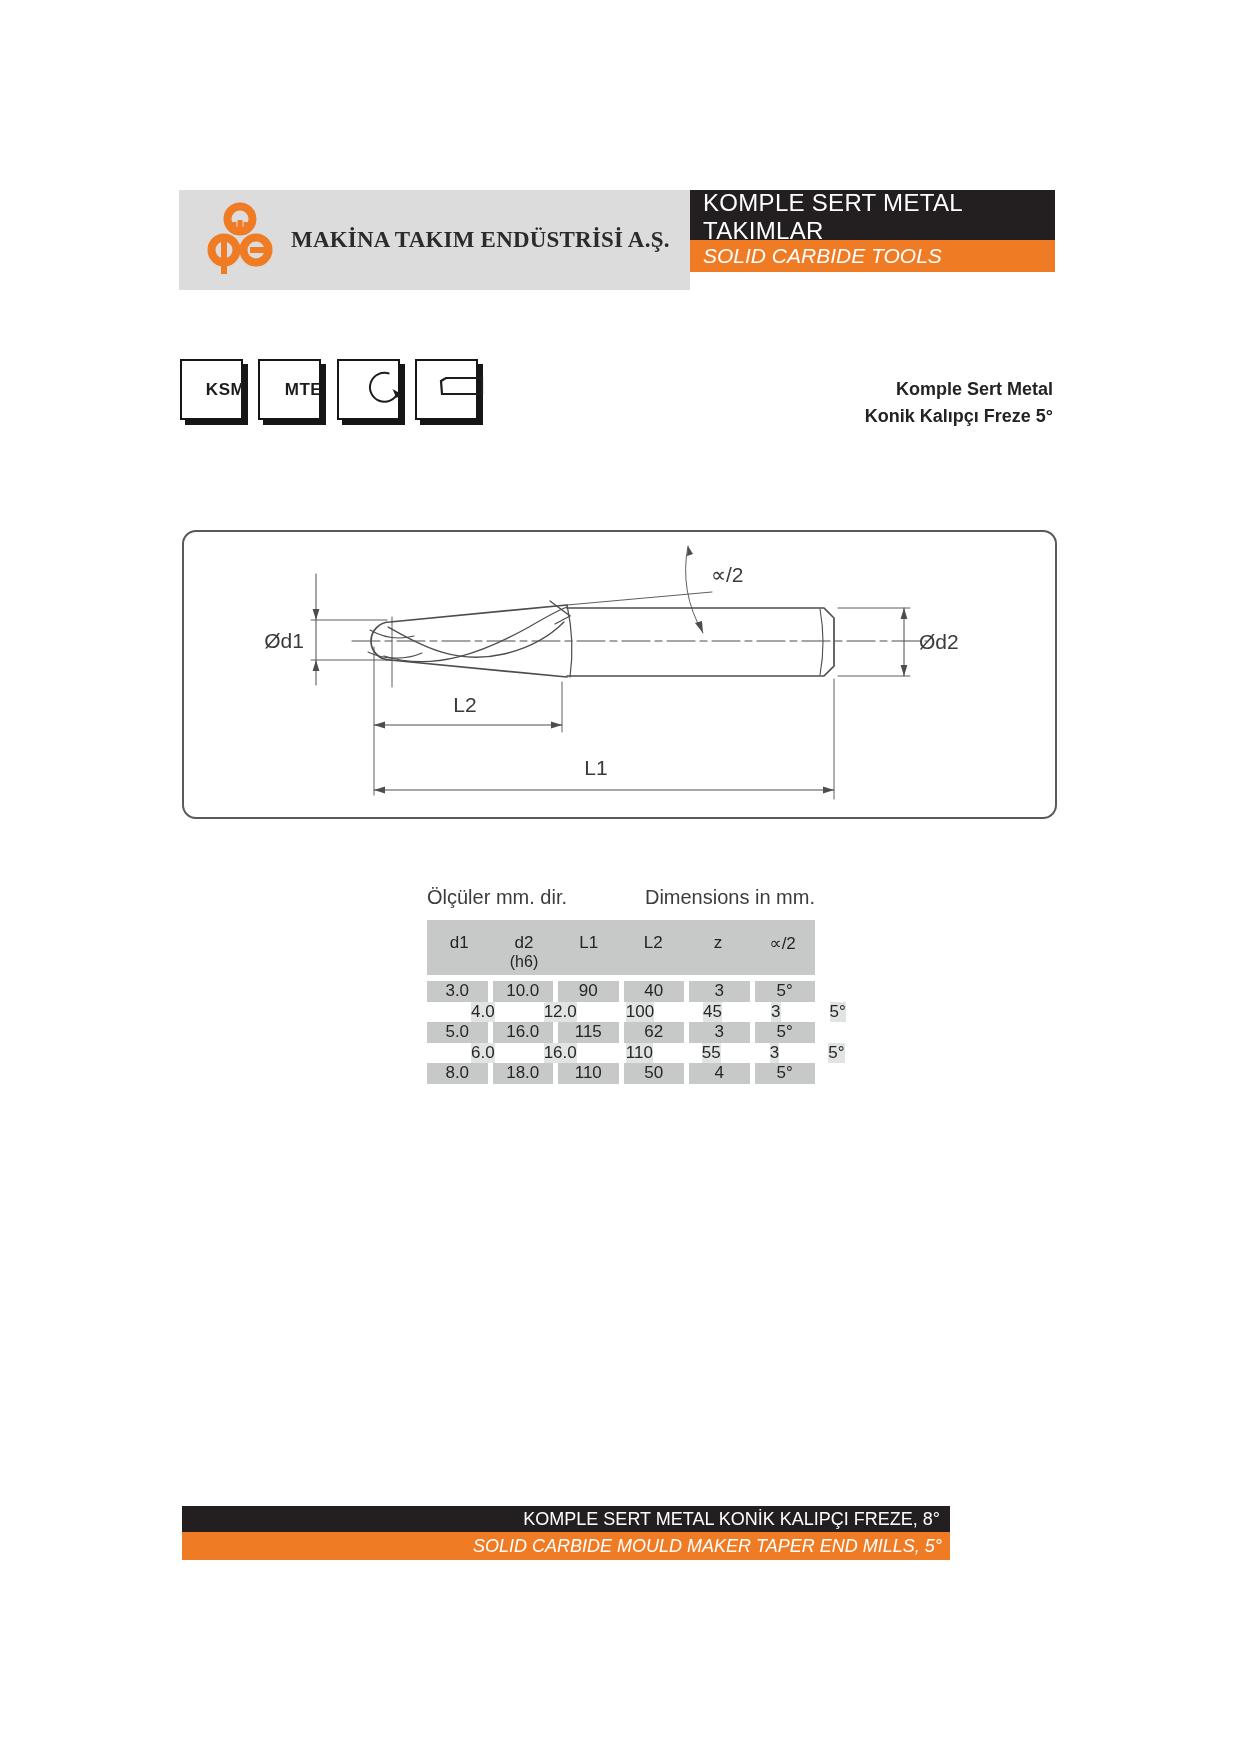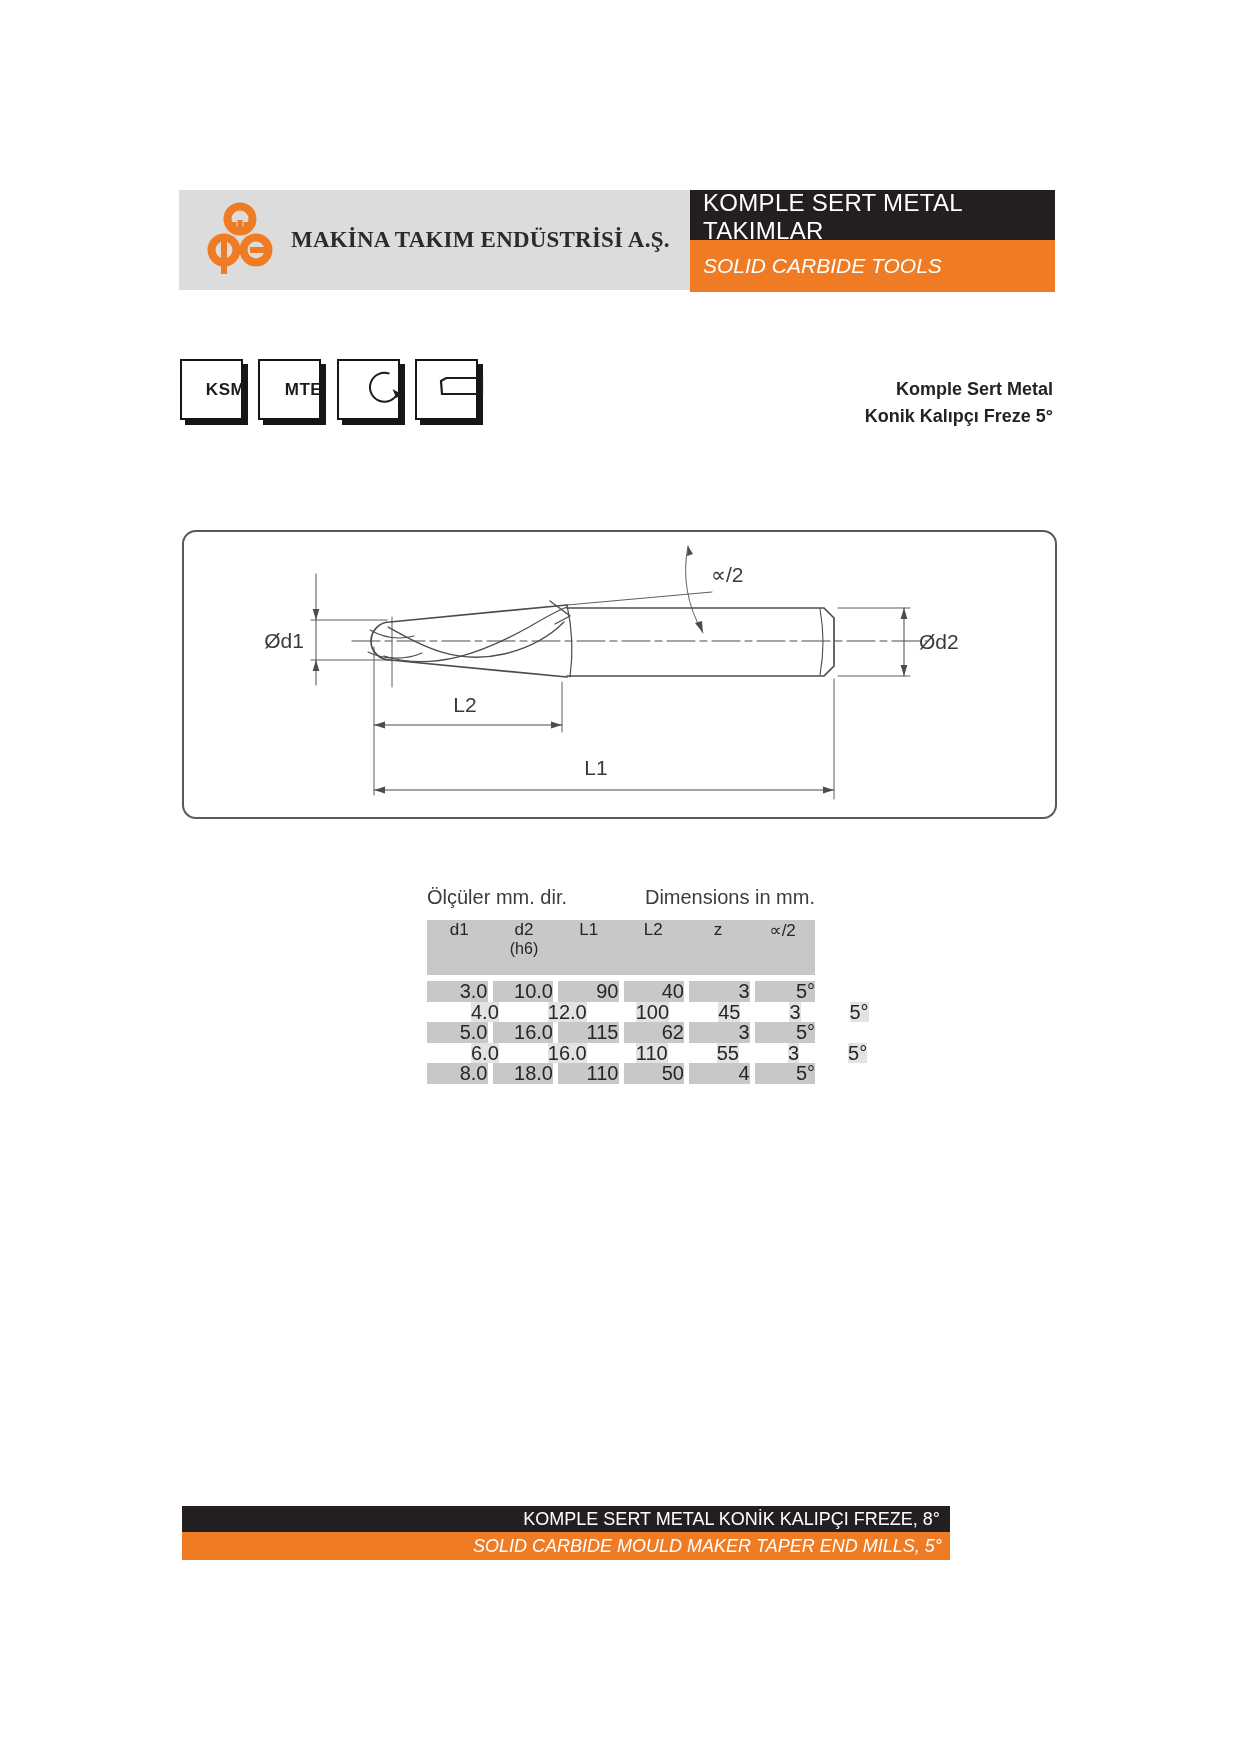--- a/index.html
+++ b/index.html
@@ -8,21 +8,21 @@
 
   
   .brand-panel{position:absolute;left:179px;top:190px;width:511px;height:100px;
                background:#DBDCDB;display:flex;align-items:center;box-sizing:border-box;
                padding-left:24px;gap:14px;}
   .company{font-family:"Liberation Serif", serif;font-weight:bold;font-size:23px;
            color:#2E2A2B;letter-spacing:.2px;white-space:nowrap;}
   .banner-black{position:absolute;left:690px;top:190px;width:365px;height:54px;
                 background:#231F20;color:#fff;display:flex;align-items:center;
                 padding-left:13px;box-sizing:border-box;font-size:24px;letter-spacing:.3px;}
-  .banner-orange{position:absolute;left:690px;top:240px;width:365px;height:52px;
+  .banner-orange{position:absolute;left:690px;top:240px;width:365px;height:32px;
                  background:#EF7B25;color:#fff;display:flex;align-items:center;
                  padding-left:13px;box-sizing:border-box;font-size:21px;font-style:italic;}
 
   
   .badge{position:absolute;top:359px;width:63px;height:61px;background:#fff;
          border:2px solid #161616;box-shadow:5px 5px 0 #161616;box-sizing:border-box;
          display:flex;align-items:center;justify-content:center;
          font-weight:bold;font-size:17px;color:#1c1c1c;letter-spacing:.5px;padding-left:28px;}
   .badge.b1{left:180px}.badge.b2{left:258px}.badge.b3{left:337px}.badge.b4{left:415px}
 
@@ -33,26 +33,26 @@
   .drawing-box{position:absolute;left:182px;top:530px;width:875px;height:289px;
                border:2px solid #58595B;border-radius:14px;box-sizing:border-box;background:#fff;}
   .drawing-box svg{display:block;width:100%;height:100%;}
   .dwg-label{font-family:"Liberation Sans", sans-serif;font-size:21px;fill:#3a3a3a;}
 
   
   .dim-table{position:absolute;left:427px;top:886px;width:388px;}
   .dim-titles{display:flex;justify-content:space-between;font-size:20px;color:#3c3c3c;
               margin-bottom:11px;gap:47px;}
   .dim-header{display:grid;grid-template-columns:repeat(6,1fr);background:#C7C9C8;
-              height:55px;box-sizing:border-box;}
+              height:55px;box-sizing:border-box;padding-top:13px;}
   .dim-header .hc{text-align:center;font-size:17px;color:#242424;}
   .dim-header .hc .sub{font-size:16px;line-height:18px;}
   .dim-body{margin-top:6px;}
   .dim-row{display:grid;grid-template-columns:repeat(6,1fr);column-gap:5px;height:20.5px;}
-  .dim-row .cell{text-align:right;font-size:20px;line-height:20.5px;color:#262626;}
+  .dim-row .cell{text-align:center;font-size:17px;line-height:20.5px;color:#262626;}
   .dim-row.dark .cell{background:#C7C9C8;}
   .dim-row.light .cell{background:#E2E4E3;margin-left:44px;}
 
   
   .footer-black{position:absolute;left:182px;top:1506px;width:768px;height:26px;
                 background:#231F20;color:#fff;text-align:right;font-size:18px;
                 line-height:26px;padding-right:10px;box-sizing:border-box;}
   .footer-orange{position:absolute;left:182px;top:1532px;width:768px;height:28px;
                  background:#EF7B25;color:#fff;text-align:right;font-size:18px;
                  font-style:italic;line-height:28px;padding-right:8px;box-sizing:border-box;}

